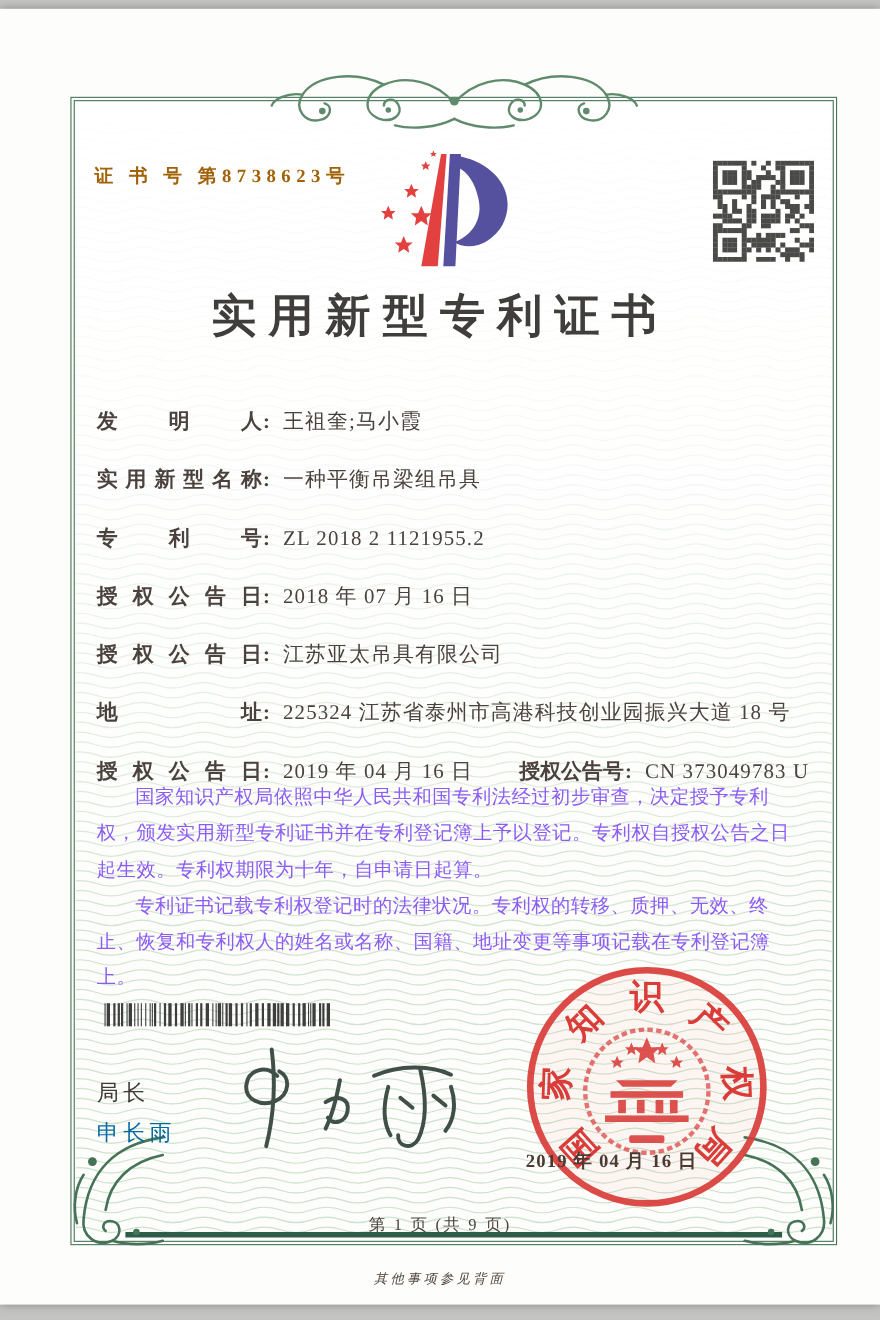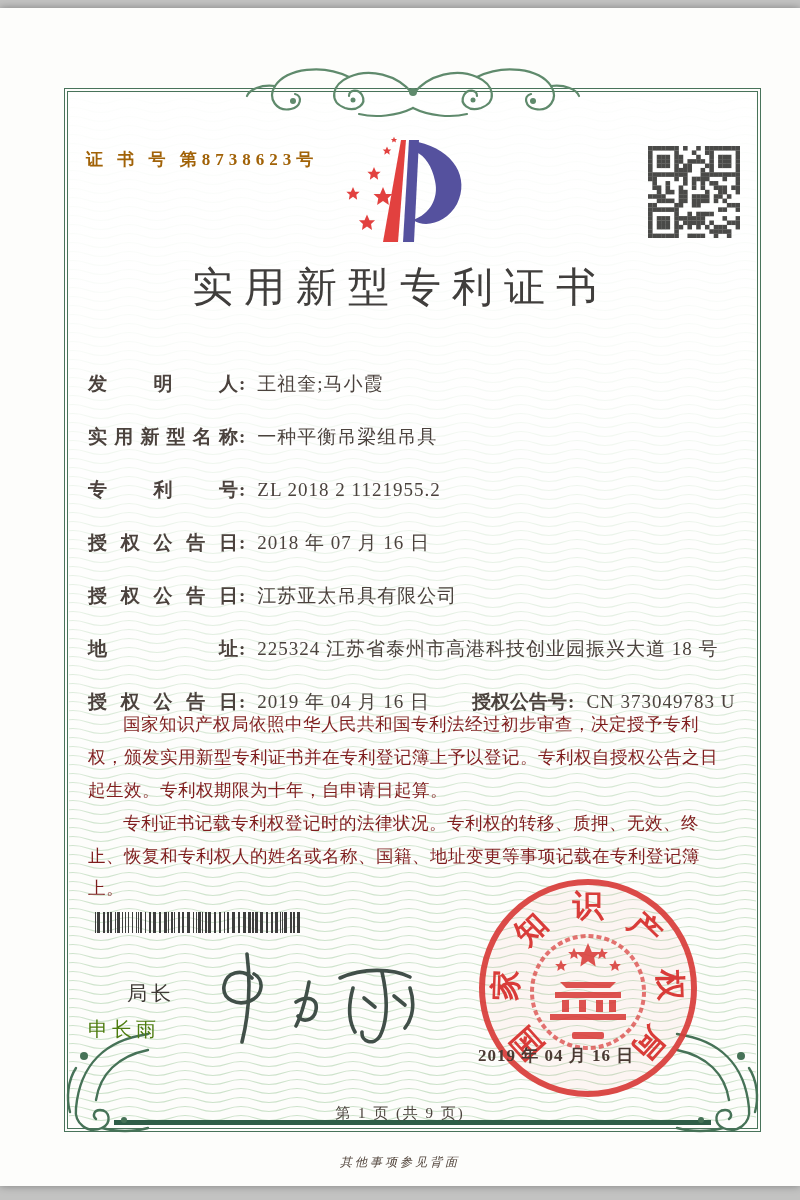--- a/index.html
+++ b/index.html
@@ -16,42 +16,42 @@
   .thick-line { position:absolute; left:46px; right:46px; top:1028px; height:5px; background:#2e5d47; }
   .ornament-top { position:absolute; left:50%; top:-28px; transform:translateX(-50%); }
   .corner-bl { position:absolute; left:-8px; bottom:-12px; }
   .corner-br { position:absolute; right:-8px; bottom:-12px; transform:scaleX(-1); }
 
   .cert-no { position:absolute; left:86px; top:140px; font-size:17px; letter-spacing:5px;
              color:#a16207; font-weight:bold; }
   .logo { position:absolute; left:338px; top:126px; }
   .qr { position:absolute; left:648px; top:138px; }
   .title { position:absolute; left:0; top:252px; width:100%; text-align:center;
-           font-size:41px; font-weight:normal; letter-spacing:11px; color:#403e3c; }
+           font-size:41px; font-weight:bold; letter-spacing:11px; color:#403e3c; }
 
   .rows { position:absolute; left:88px; top:364px; width:640px; }
   .frow { font-size:19px; color:#4b423d; margin-bottom:29px; line-height:24px; white-space:nowrap; }
   .flabel { display:inline-block; width:150px; text-align:justify; text-align-last:justify;
             font-weight:bold; vertical-align:top; }
   .flabel2 { display:inline-block; margin-left:42px; font-weight:bold; }
   .fcolon { font-weight:bold; margin:0 12px 0 1px; }
   .fvalue { letter-spacing:1px; }
 
   .paras { position:absolute; left:88px; top:700px; width:646px; font-size:17.5px;
-           line-height:1.88; color:#7f1d1d; letter-spacing:.5px; }
+           line-height:1.88; color:#8b5cf6; letter-spacing:.5px; }
   .paras p { text-indent:2em; }
 
   .barcode { position:absolute; left:95px; top:904px; width:212px; height:21px;
              display:flex; align-items:stretch; }
   .barcode i { display:block; background:#3e3e3e; }
 
   .signer-title { position:absolute; left:88px; top:972px; font-size:20px; letter-spacing:4px;
-                  color:#3f3a36; font-family:"Liberation Sans","DejaVu Sans",sans-serif;margin-left:39px; }
+                  color:#3f3a36; font-family:"Liberation Sans","DejaVu Sans",sans-serif; }
   .signer-name  { position:absolute; left:88px; top:1008px; font-size:20px; letter-spacing:4px;
-                  color:#4d7c0f; font-family:"Liberation Sans","DejaVu Sans",sans-serif; }
+                  color:#0369a1; font-family:"Liberation Sans","DejaVu Sans",sans-serif; }
   .signature { position:absolute; left:212px; top:938px; }
 
   .seal { position:absolute; left:470px; top:862px; }
   .seal-date { position:absolute; left:478px; top:1036px; width:190px; font-size:17px;
                font-weight:bold; color:#4a3a33; letter-spacing:1px; z-index:5; }
 
   .page-footer { position:absolute; left:0; top:1096px; width:100%; text-align:center;
                  font-size:15px; color:#4c443e; letter-spacing:2px; }
   .back-note { position:absolute; left:0; top:1146px; width:100%; text-align:center;
                font-size:12px; color:#53463d; letter-spacing:3px; font-style:italic; }

